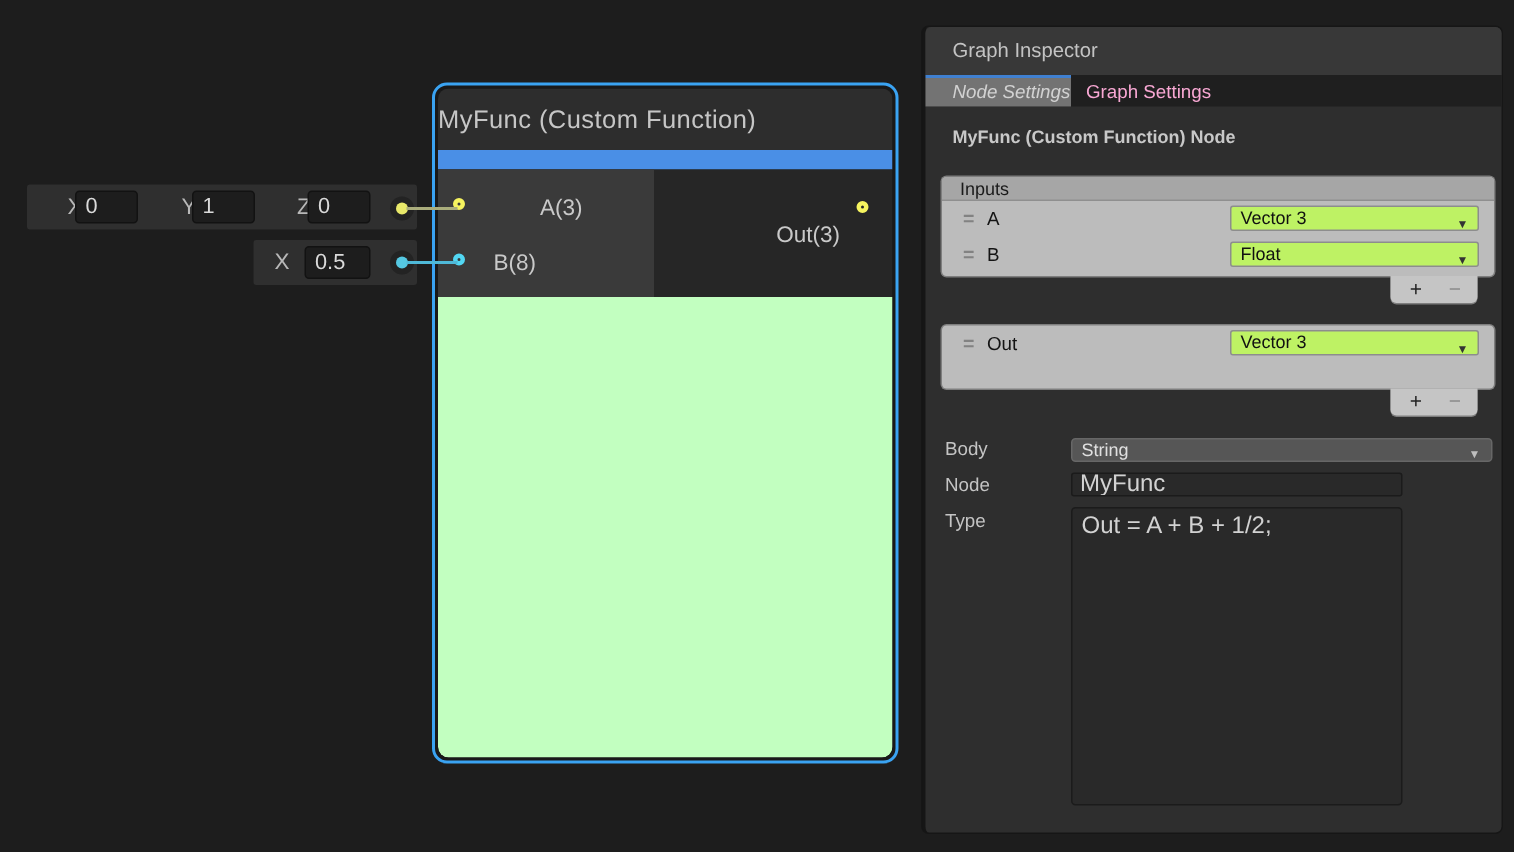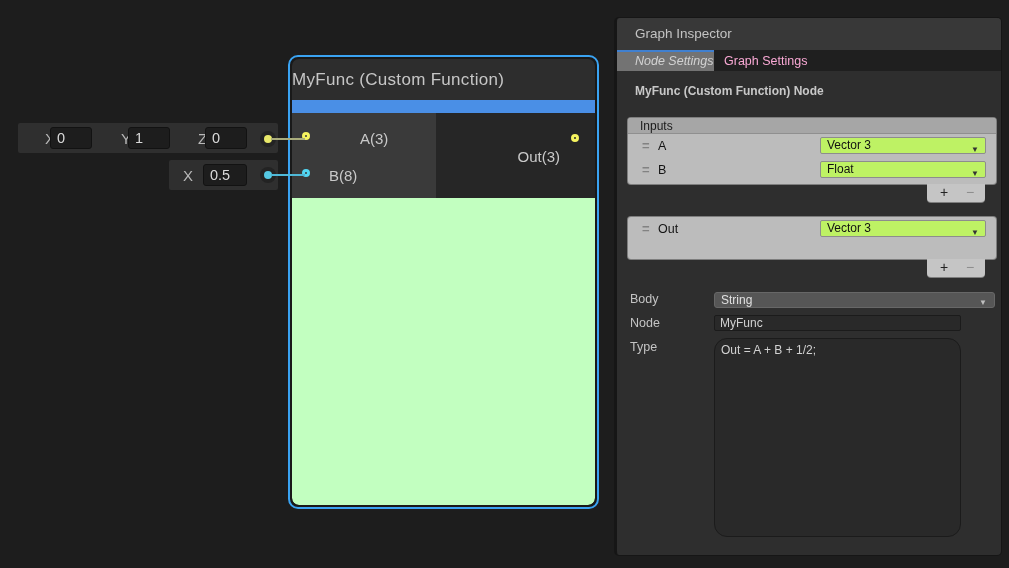--- a/index.html
+++ b/index.html
@@ -73,24 +73,24 @@
   .tray-btn { position:absolute; top:0; width:26px; height:18px; text-align:center;
               font-size:14px; line-height:17px; }
   .tray-plus  { left:4px;  color:#222; }
   .tray-minus { left:30px; color:#8b8b8b; }
 
   .fld-label { position:absolute; left:13px; color:#c4c4c4; font-size:12.5px; }
   .dark-dd { position:absolute; left:97px; top:274px; width:281px; height:16px; background:#565656;
              border:1px solid #676767; border-radius:3px; color:#e0e0e0; font-size:12px;
              line-height:14px; padding-left:6px; }
   .dark-dd .arrow { position:absolute; right:7px; top:3px; font-size:8px; color:#bfbfbf; }
-  .dark-input { position:absolute; left:97px; width:247px; background:#292929;
-                border:1px solid #1b1b1b; border-radius:2px; color:#d2d2d2; font-size:12px;
+  .dark-input { position:absolute; left:97px; width:221px; background:#292929;
+                border:1px solid #1b1b1b; border-radius:2px; color:#d2d2d2; font-size:16px;
                 font-family:"Liberation Sans","DejaVu Sans",sans-serif; outline:none; }
-  .body-area { top:320px; height:199px; resize:none; padding:4px 6px; line-height:15px; border-radius:13px; }
+  .body-area { top:320px; height:199px; resize:none; padding:4px 6px; line-height:15px; border-radius:3px; }
 </style>
 </head>
 <body>
 
 <div class="screen">
   <div class="canvas">
 
     <div class="vec-bar" style="left:18px; top:123px; width:260px; height:30px;">
       <span class="vlabel" style="left:27px;">X</span>
       <input class="vfield" style="left: 32px;" value="0">

